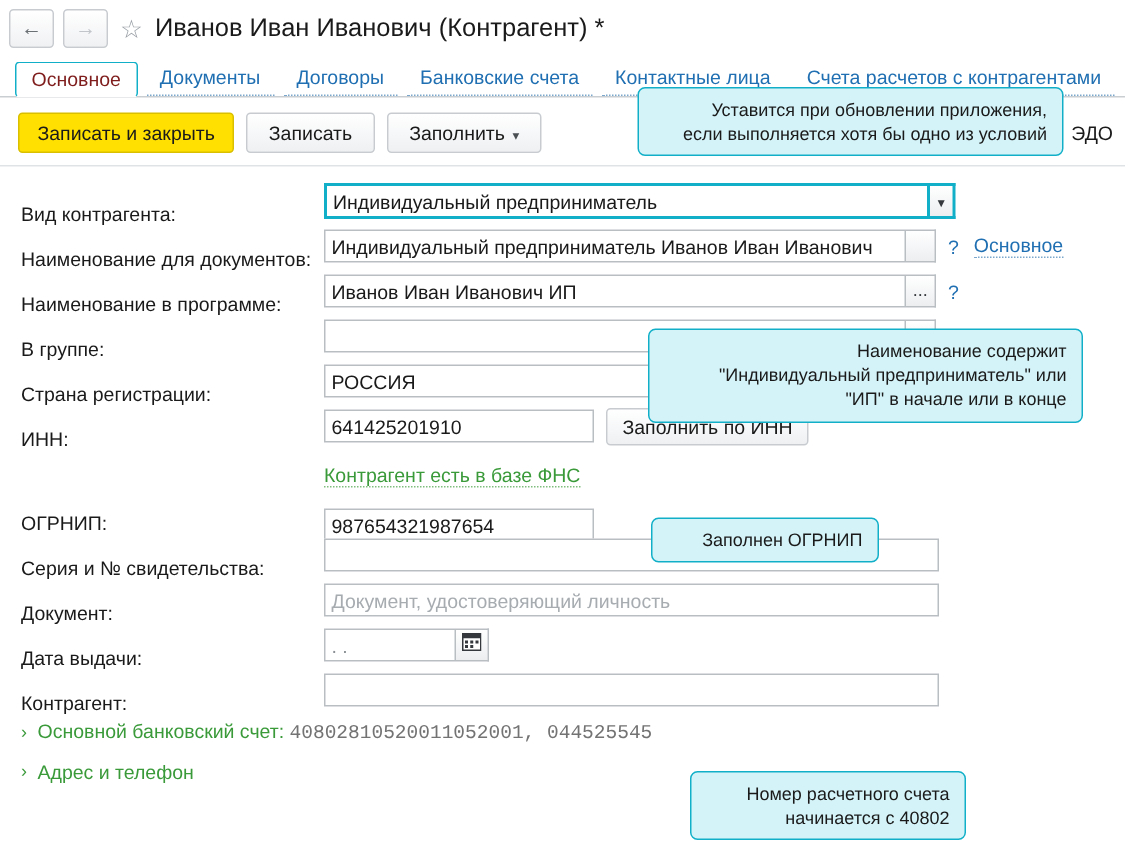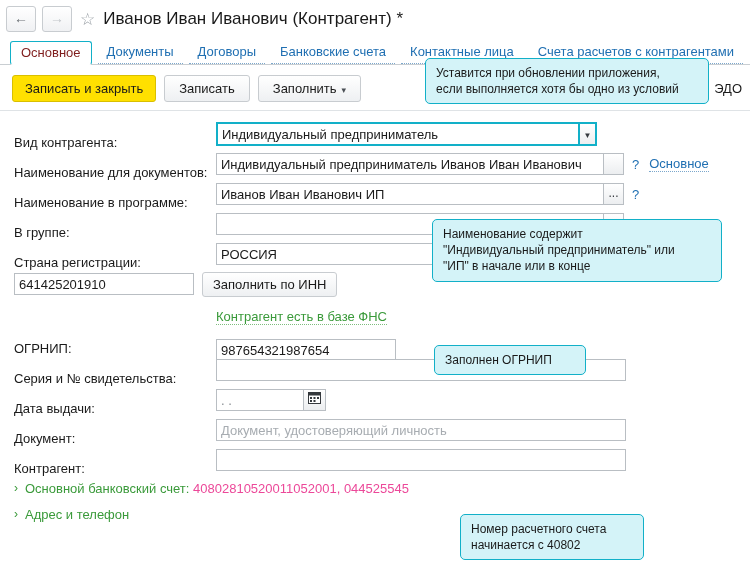--- a/index.html
+++ b/index.html
@@ -223,32 +223,32 @@
     gap: 7px;
   }
   .chev {
     color: #3a9a3a;
     font-size: 12px;
   }
   .exp-text {
     color: #3a9a3a;
     font-size: 13px;
   }
-  .exp-text .val { color: #ec4899; }
+  .exp-text .val { color: #737373; font-family: Liberation Mono, monospace; }
 
   
   .callout {
     position: absolute;
     background: #d4f3f8;
     border: 1px solid #12b0c8;
     border-radius: 5px;
     font-size: 12px;
     color: #1a1a1a;
     padding: 6px 10px;
-    text-align: left;
+    text-align: right;
     line-height: 1.35;
     z-index: 30;
   }
   .tail {
     position: absolute;
     width: 0; height: 0;
     z-index: 31;
   }
 </style>
 </head>
@@ -277,21 +277,21 @@
     <span>Заполнить</span><span class="caret">▾</span>
   </div>
   <div style="flex:1"></div>
   <div class="edo-label">ЭДО</div>
 </div>
 
 <div class="form">
 
   <div class="row">
     <div class="lbl">Вид контрагента:</div>
-    <div class="field field-highlight" style="width:364px;">Индивидуальный предприниматель</div>
+    <div class="field field-highlight" style="width:404px;">Индивидуальный предприниматель</div>
     <div class="dropdown-btn" style="height:24px;line-height:24px;border:2px solid #12b0c8;border-left:none;">▼</div>
   </div>
 
   <div class="row">
     <div class="lbl">Наименование для документов:</div>
     <div class="field" style="width:388px;">Индивидуальный предприниматель Иванов Иван Иванович</div>
     <div class="dropdown-btn" style="width:20px;"></div>
     <div class="help-q">?</div>
     <div class="link">Основное</div>
   </div>
@@ -309,60 +309,61 @@
     <div class="dots-btn" style="width:20px;"></div>
   </div>
 
   <div class="row">
     <div class="lbl">Страна регистрации:</div>
     <div class="field" style="width:388px;">РОССИЯ</div>
     <div class="dots-btn" style="width:20px;"></div>
   </div>
 
   <div class="row">
+    <div class="lbl">ИНН:</div>
     <div class="field" style="width:180px;">641425201910</div>
     <div class="fill-btn">Заполнить по ИНН</div>
   </div>
 
   <div class="fns-row">
     <div class="link-green">Контрагент есть в базе ФНС</div>
   </div>
 
   <div class="row">
     <div class="lbl">ОГРНИП:</div>
     <div class="field" style="width:180px;margin-top:20px;">987654321987654</div>
   </div>
 
   <div class="row">
     <div class="lbl">Серия и № свидетельства:</div>
     <div class="field" style="width:410px;"></div>
+  </div>
+
+  <div class="row">
+    <div class="lbl">Документ:</div>
+    <div class="field placeholder" style="width:410px;">Документ, удостоверяющий личность</div>
   </div>
 
   <div class="row">
     <div class="lbl">Дата выдачи:</div>
     <div class="field" style="width:88px;color:#8a8f94;">. .</div>
     <div class="cal-btn">
       <svg width="13" height="13" viewBox="0 0 13 13" aria-hidden="true">
         <rect x="0.5" y="1.5" width="12" height="11" fill="#ffffff" stroke="#35393d"></rect>
         <rect x="0.5" y="1.5" width="12" height="3" fill="#35393d"></rect>
         <rect x="2" y="6" width="2" height="2" fill="#35393d"></rect>
         <rect x="5.5" y="6" width="2" height="2" fill="#35393d"></rect>
         <rect x="9" y="6" width="2" height="2" fill="#35393d"></rect>
         <rect x="2" y="9" width="2" height="2" fill="#35393d"></rect>
         <rect x="5.5" y="9" width="2" height="2" fill="#35393d"></rect>
       </svg>
     </div>
   </div>
 
   <div class="row">
-    <div class="lbl">Документ:</div>
-    <div class="field placeholder" style="width:410px;">Документ, удостоверяющий личность</div>
-  </div>
-
-  <div class="row">
     <div class="lbl">Контрагент:</div>
     <div class="field" style="width:410px;"></div>
   </div>
 
   <div class="expander">
     <span class="chev">›</span>
     <span class="exp-text">
       <span>Основной банковский счет: </span><span class="val">40802810520011052001, 044525545</span>
     </span>
   </div>

